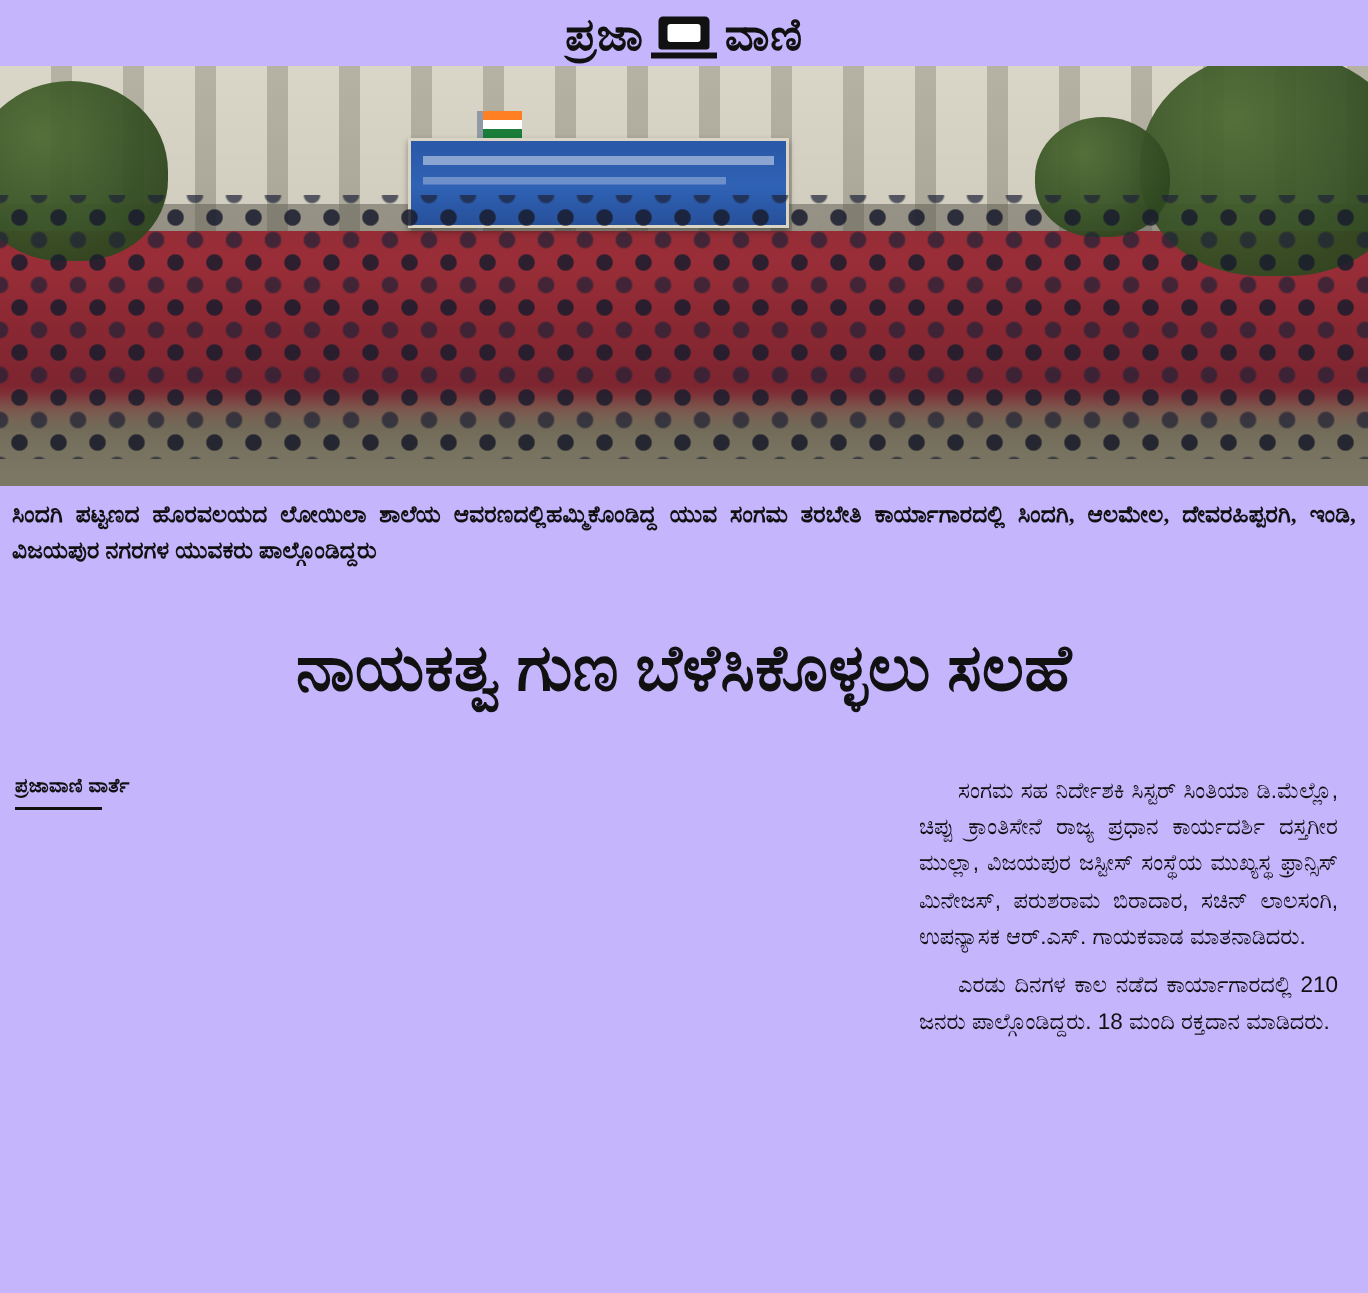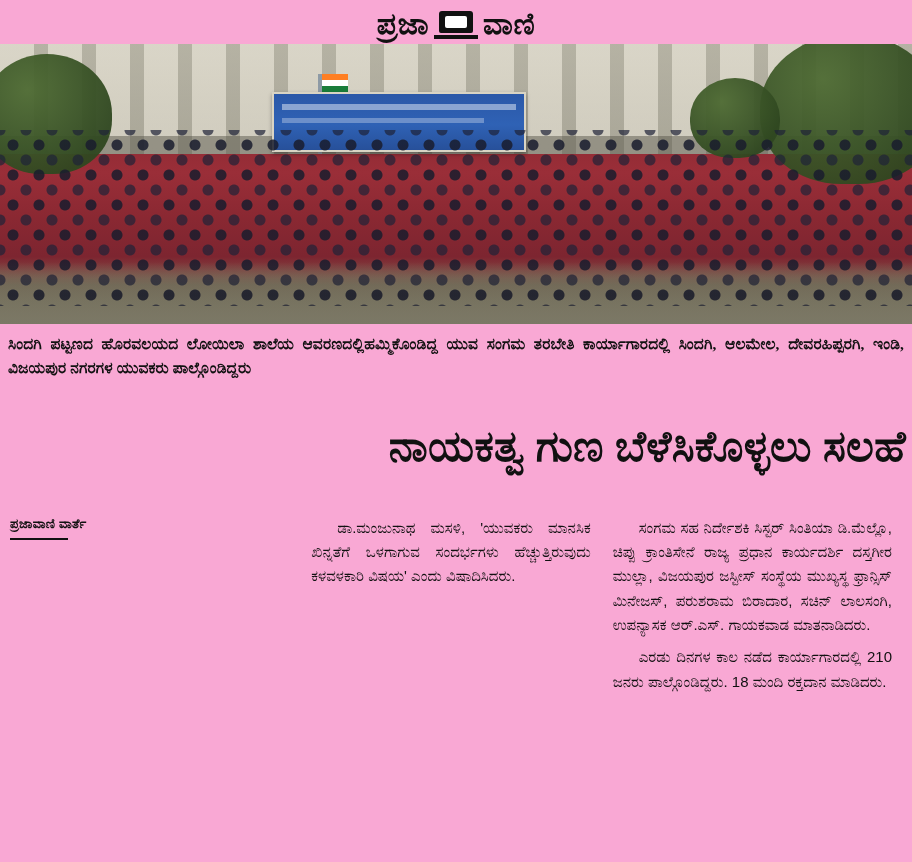--- a/index.html
+++ b/index.html
@@ -11,21 +11,21 @@
     width: 912px;
     height: 862px;
     font-family: "Liberation Sans", sans-serif;
     color: #111;
     overflow: hidden;
   }
   .page {
     position: relative;
     width: 912px;
     height: 862px;
-    background: #f9a8d4;
+    background: #c4b5fd;
     box-sizing: border-box;
   }
 
   
   .masthead {
     width: 100%;
     height: 44px;
     display: flex;
     align-items: center;
     justify-content: center;
@@ -196,21 +196,21 @@
     font-size: 15.5px;
     line-height: 1.55;
     color: #111;
     text-align: justify;
     font-weight: 600;
     letter-spacing: 0.1px;
   }
 
   
   .headline {
-    text-align: right;
+    text-align: center;
     font-family: "Liberation Serif", serif;
     font-weight: bold;
     font-size: 43px;
     line-height: 1.12;
     color: #111;
     padding: 12px 6px 12px 6px;
     letter-spacing: 0.3px;
   }
 
   
@@ -285,21 +285,20 @@
   <h1 class="headline">ನಾಯಕತ್ವ ಗುಣ ಬೆಳೆಸಿಕೊಳ್ಳಲು ಸಲಹೆ</h1>
 
   <div class="columns">
 
     <div class="col">
       <div class="byline">ಪ್ರಜಾವಾಣಿ ವಾರ್ತೆ</div>
       <div class="rule"></div>
     </div>
 
     <div class="col">
-      <p class="para indent">ಡಾ.ಮಂಜುನಾಥ ಮಸಳಿ, 'ಯುವಕರು ಮಾನಸಿಕ ಖಿನ್ನತೆಗೆ ಒಳಗಾಗುವ ಸಂದರ್ಭಗಳು ಹೆಚ್ಚುತ್ತಿರುವುದು ಕಳವಳಕಾರಿ ವಿಷಯ' ಎಂದು ವಿಷಾದಿಸಿದರು.</p>
     </div>
 
     <div class="col">
       <p class="para indent">ಸಂಗಮ ಸಹ ನಿರ್ದೇಶಕಿ ಸಿಸ್ಟರ್ ಸಿಂತಿಯಾ ಡಿ.ಮೆಲ್ಲೊ, ಚಿಪ್ಪು ಕ್ರಾಂತಿಸೇನೆ ರಾಜ್ಯ ಪ್ರಧಾನ ಕಾರ್ಯದರ್ಶಿ ದಸ್ತಗೀರ ಮುಲ್ಲಾ, ವಿಜಯಪುರ ಜಸ್ಟೀಸ್ ಸಂಸ್ಥೆಯ ಮುಖ್ಯಸ್ಥ ಫ್ರಾನ್ಸಿಸ್ ಮಿನೇಜಸ್, ಪರುಶರಾಮ ಬಿರಾದಾರ, ಸಚಿನ್ ಲಾಲಸಂಗಿ, ಉಪನ್ಯಾಸಕ ಆರ್.ಎಸ್. ಗಾಯಕವಾಡ ಮಾತನಾಡಿದರು.</p>
       <p class="para indent">ಎರಡು ದಿನಗಳ ಕಾಲ ನಡೆದ ಕಾರ್ಯಾಗಾರದಲ್ಲಿ 210 ಜನರು ಪಾಲ್ಗೊಂಡಿದ್ದರು. 18 ಮಂದಿ ರಕ್ತದಾನ ಮಾಡಿದರು.</p>
     </div>
 
   </div>
 </div>
 

